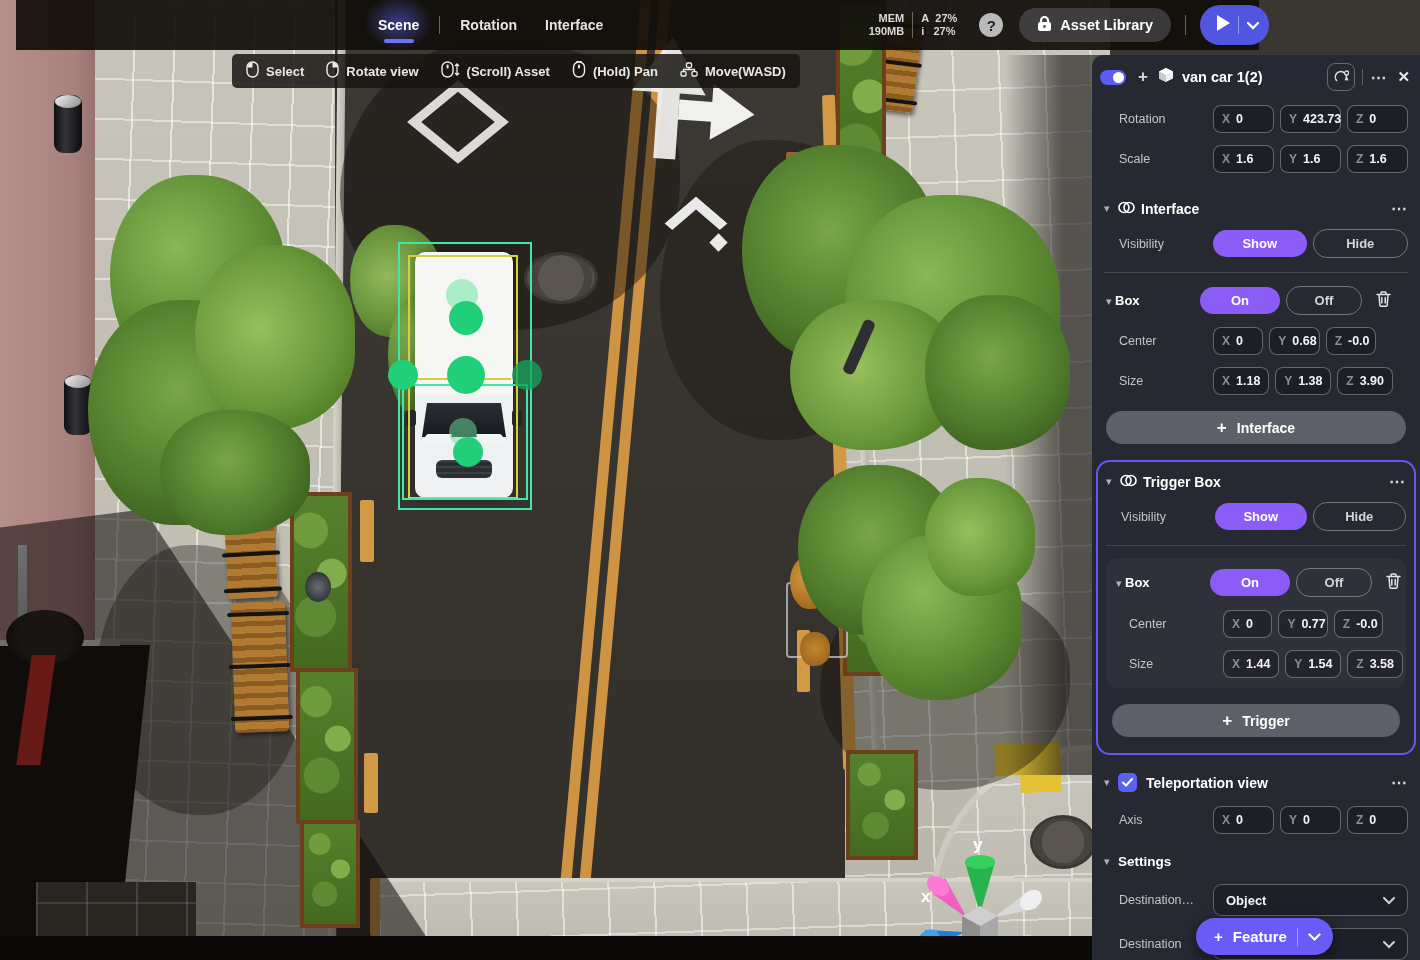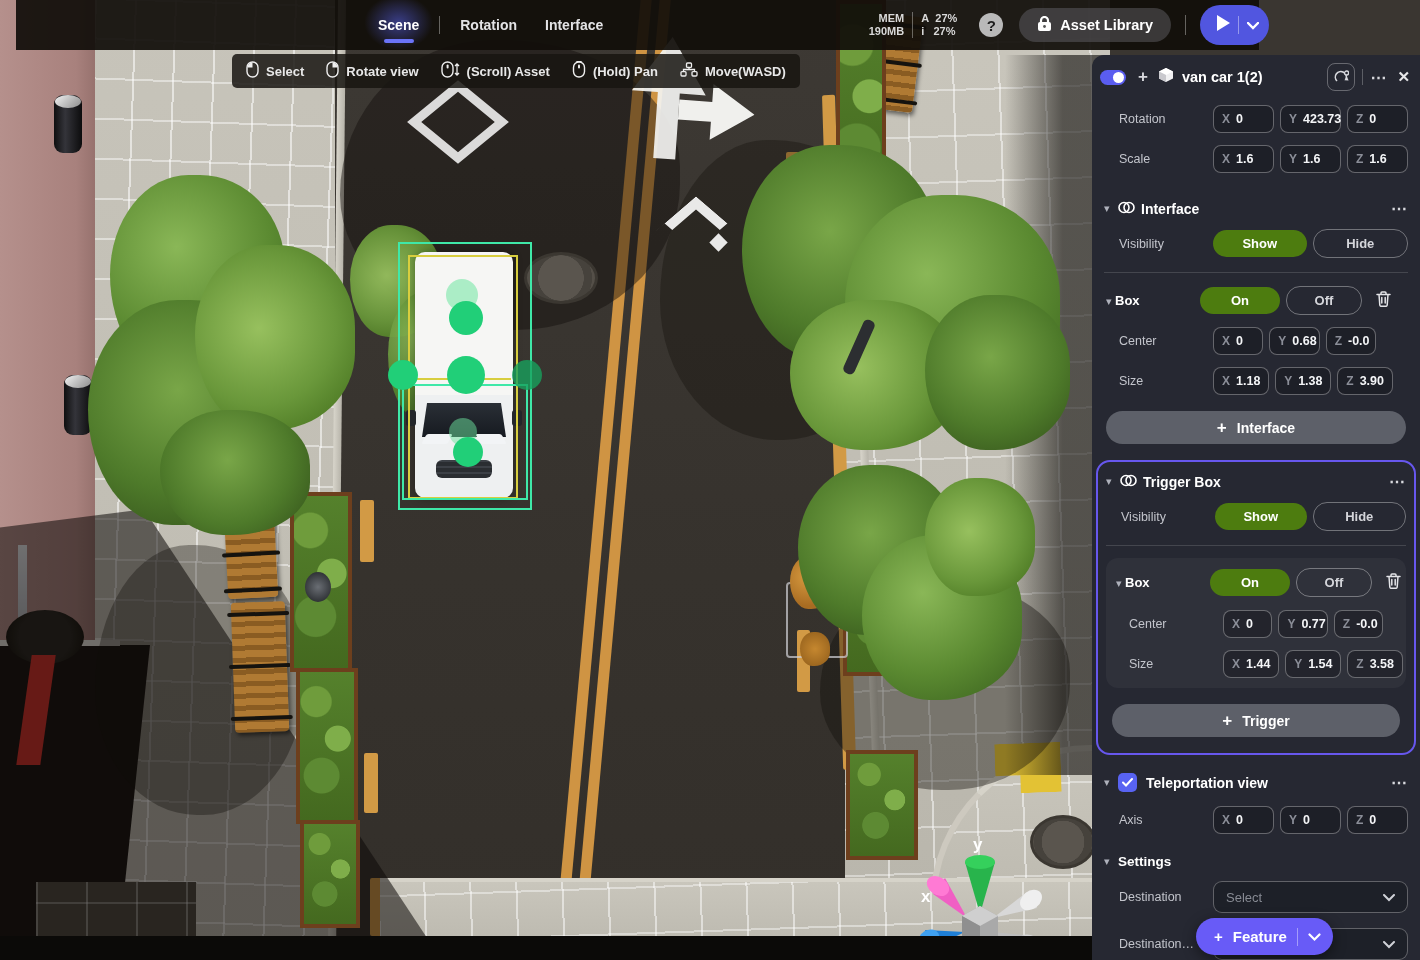--- a/index.html
+++ b/index.html
@@ -68,21 +68,21 @@
   .rlabel{width:94px;flex:0 0 auto;font-size:12.5px;color:#c3c5cc;padding-left:15px;white-space:nowrap;overflow:hidden;}
   .vfields{flex:1;display:flex;gap:6px;}
   .vf{flex:1;height:26px;border:1px solid rgba(255,255,255,.32);border-radius:8px;background:rgba(14,15,19,.35);display:flex;align-items:center;gap:6px;padding:0 8px;cursor:text;min-width:0;}
   .ax{color:#8b8e98;font-size:12px;font-weight:bold;}
   .vv{color:#f4f5f7;font-size:12.5px;font-weight:bold;white-space:nowrap;}
   .sechead{display:flex;align-items:center;margin:0 12px;color:#fff;}
   .caret{color:#aeb1bb;font-size:11px;width:14px;cursor:pointer;}
   .sectitle{font-size:14px;font-weight:bold;margin-left:6px;flex:1;}
   .btnrow{display:flex;gap:6px;flex:1;align-items:center;}
   .pillbtn{height:27px;border-radius:14px;display:flex;align-items:center;justify-content:center;font-size:13px;font-weight:bold;cursor:pointer;}
-  .on{background:#4d7c0f;color:#fff;}
+  .on{background:#8b5cf6;color:#fff;}
   .off{border:1px solid rgba(255,255,255,.35);color:#d4d5da;background:transparent;}
   .hr{height:1px;background:rgba(255,255,255,.14);margin:14px 12px 0 12px;}
   .addbtn{height:33px;margin:16px 14px 0 14px;border-radius:17px;background:rgba(148,152,160,.5);color:#fff;font-size:14px;font-weight:bold;display:flex;align-items:center;justify-content:center;gap:10px;cursor:pointer;}
   .trigsec{border:2px solid #6757ee;border-radius:14px;margin:16px 4px 0 4px;padding:10px 0 14px 0;}
   .boxwrap{background:rgba(255,255,255,.045);border-radius:12px;margin:12px 8px 0 8px;padding:2px 4px 10px 4px;}
   .checkbox{width:19px;height:19px;border-radius:5px;background:#5863f2;display:flex;align-items:center;justify-content:center;cursor:pointer;}
   .select{flex:1;height:30px;border:1px solid rgba(255,255,255,.3);border-radius:9px;background:rgba(17,19,24,.4);display:flex;align-items:center;padding:0 12px;cursor:pointer;}
   .selval{flex:1;font-size:13px;font-weight:bold;color:#f2f3f5;}
   .selph{flex:1;font-size:13px;color:#878a93;}
   .featpill{position:absolute;left:104px;bottom:5px;height:37px;border-radius:19px;background:#685bf7;display:flex;align-items:center;padding:0 12px 0 18px;gap:10px;box-shadow:0 4px 14px rgba(0,0,0,.45);cursor:pointer;z-index:5;}
@@ -554,38 +554,38 @@
           <div class="vf">
               <span class="ax">Z</span>
               <span class="vv">0</span>
             </div>
         </div>
       </div>
       <div class="sechead" style="margin-top:20px;">
         <span class="caret">▾</span>
         <span style="font-size:13.5px;font-weight:bold;">Settings</span>
       </div>
+      <div class="vrow" style="margin-top:15px;">
+        <span class="rlabel">Destination…</span>
+        <div class="select">
+          <span class="selval">Object</span>
+          <span><svg width="12" height="8" viewBox="0 0 12 8">
+                <path d="M1 1 L6 6 L11 1" stroke="#cfd1d7" stroke-width="2" fill="none" stroke-linecap="round"></path>
+              </svg></span>
+        </div>
+      </div>
       <div class="vrow">
         <span class="rlabel">Destination</span>
         <div class="select">
           <span class="selph">Select</span>
           <span><svg width="12" height="8" viewBox="0 0 12 8">
                 <path d="M1 1 L6 6 L11 1" stroke="#cfd1d7" stroke-width="2" fill="none" stroke-linecap="round"></path>
               </svg></span>
         </div>
       </div>
-      <div class="vrow" style="margin-top:15px;">
-        <span class="rlabel">Destination…</span>
-        <div class="select">
-          <span class="selval">Object</span>
-          <span><svg width="12" height="8" viewBox="0 0 12 8">
-                <path d="M1 1 L6 6 L11 1" stroke="#cfd1d7" stroke-width="2" fill="none" stroke-linecap="round"></path>
-              </svg></span>
-        </div>
-      </div>
 
     </div>
 
     <div class="featpill">
       <span class="fp">+</span>
       <span class="fp">Feature</span>
       <span class="fdiv"></span>
       <span><svg width="13" height="9" viewBox="0 0 13 9">
             <path d="M1.5 1.5 L6.5 6.5 L11.5 1.5" stroke="#fff" stroke-width="2.2" fill="none" stroke-linecap="round"></path>
           </svg></span>

